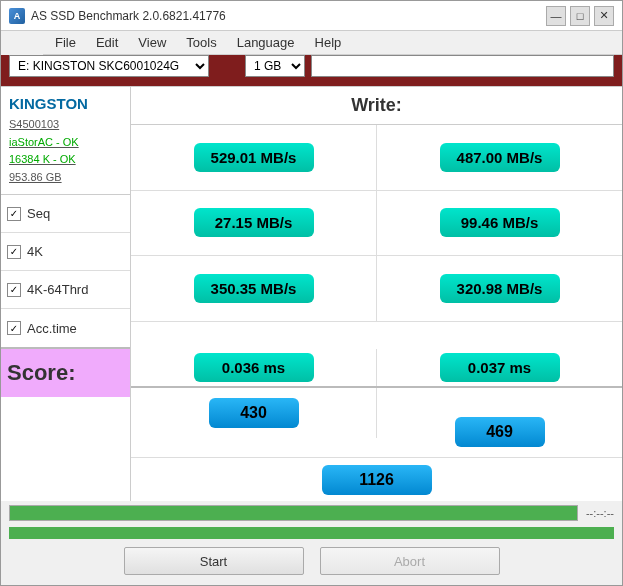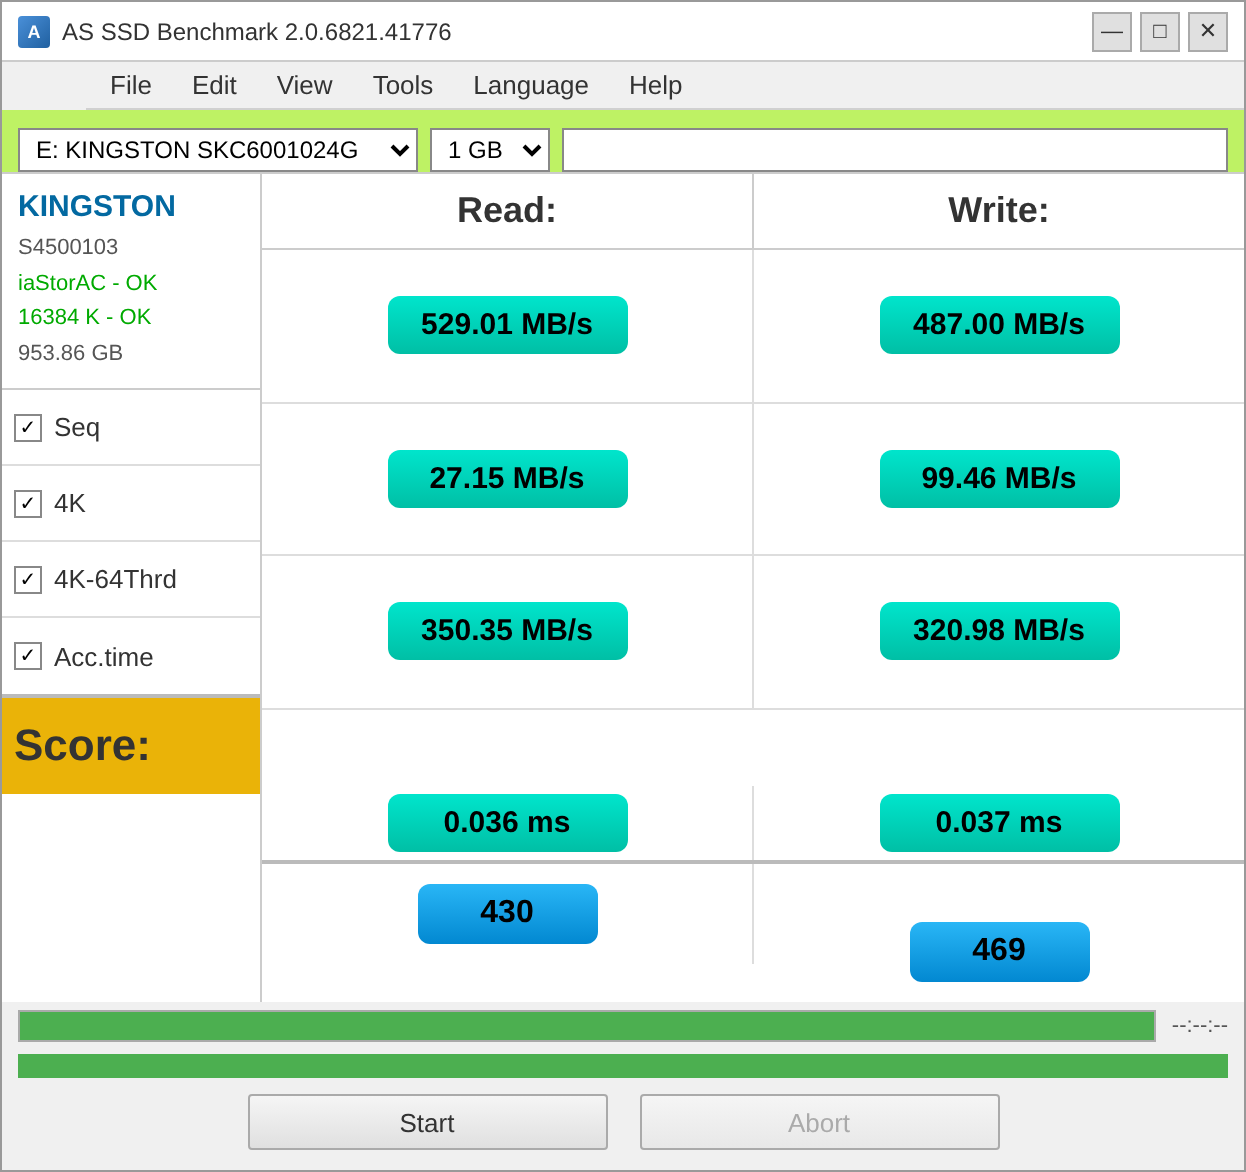--- a/index.html
+++ b/index.html
@@ -81,61 +81,63 @@
       flex-shrink: 0;
       margin-left: 42px;
     }
     .menu-item {
       padding: 2px 6px;
       font-size: 13px;
       cursor: pointer;
       color: #333;
     }
     .toolbar {
-      background: #bef264;
+      background: #7f1d1d;
       height: 32px;
       display: flex;
-      align-items: flex-end;
+      align-items: flex-start;
       padding: 0 8px;
       gap: 6px;
       border-bottom: 1px solid #ccc;
       flex-shrink: 0;
     }
     .drive-select {
       height: 22px;
       border: 1px solid #888;
       background: white;
       font-size: 12px;
       padding: 0 4px;
       width: 200px;
     }
     .size-select {
       height: 22px;
       border: 1px solid #888;
       background: white;
       font-size: 12px;
       padding: 0 4px;
       width: 60px;
+      margin-left: 30px;
     }
     .extra-input {
       height: 22px;
       border: 1px solid #888;
       background: white;
       flex: 1;
     }
     .drive-name {
       font-size: 15px;
       font-weight: bold;
       color: #0369a1;
       margin-bottom: 4px;
     }
     .drive-info {
       font-size: 11px;
       color: #555;
       line-height: 1.6;
+      text-decoration: underline;
     }
     .test-row {
       display: flex;
       align-items: center;
       height: 38px;
       border-bottom: 1px solid #ddd;
       padding: 0 6px;
       background: white;
     }
     .test-row:first-child {
@@ -156,21 +158,21 @@
     .test-label {
       font-size: 13px;
       color: #333;
       font-weight: 500;
     }
     .score-row {
       display: flex;
       align-items: center;
       height: 50px;
       padding: 0 6px;
-      background: #eab308;
+      background: #f0abfc;
       border-top: 2px solid #bbb;
     }
     .score-label {
       font-size: 22px;
       font-weight: bold;
       color: #333;
     }
     .data-panel {
       flex: 1;
       background: white;
@@ -400,21 +402,20 @@
       </div>
 
       <div class="score-row">
         <span class="score-label">Score:</span>
       </div>
     </div>
 
     <div class="data-panel">
 
       <div class="header-row">
-        <div class="col-header">Read:</div>
         <div class="col-header">Write:</div>
       </div>
 
       <div class="data-rows">
         <div class="data-row">
           <div class="data-cell">
             <div class="result-badge">529.01 MB/s</div>
           </div>
           <div class="data-cell">
             <div class="result-badge">487.00 MB/s</div>
@@ -448,20 +449,23 @@
 
       <div class="score-section">
         <div class="score-col">
           <div class="score-badge">430</div>
         </div>
         <div class="score-col">
           <div class="score-badge">469</div>
         </div>
       </div>
 
+      <div class="total-score-row">
+        <div class="total-score-badge">1126</div>
+      </div>
     </div>
   </div>
 
   <div class="bottom-area">
     <div class="progress-area">
       <div class="progress-bar-container">
         <div class="progress-bar-fill"></div>
       </div>
       <span class="time-display">--:--:--</span>
     </div>

